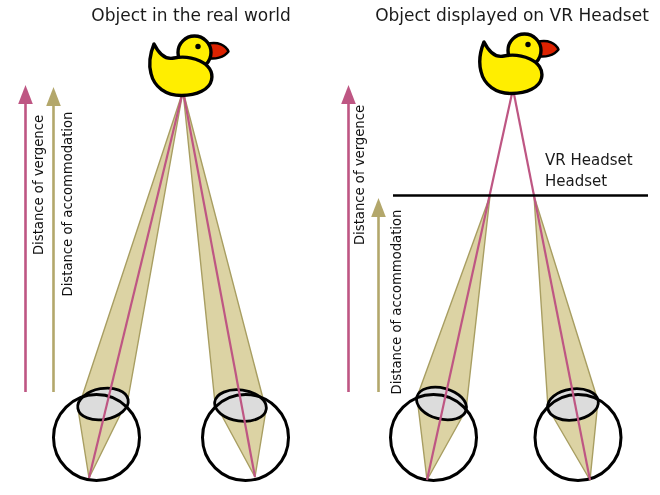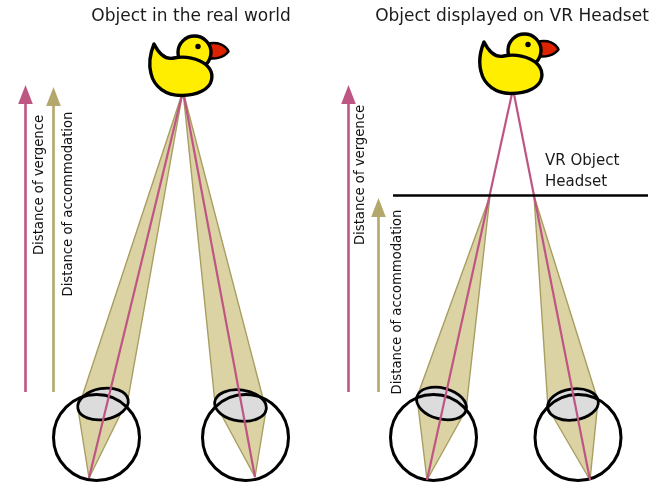--- a/index.html
+++ b/index.html
@@ -117,17 +117,17 @@
   <div class="panel-title" style="left:31px;">Object in the real world</div>
   <div class="panel-title" style="left:352px;">Object displayed on VR Headset</div>
 
   <div class="rot-label" style="left:38px;top:185px;">Distance of vergence</div>
   <div class="rot-label" style="left:67px;top:204px;">Distance of accommodation</div>
 
   <div class="rot-label" style="left:359px;top:175px;">Distance of vergence</div>
   <div class="rot-label" style="left:396px;top:302px;">Distance of accommodation</div>
 
   <div class="screen-label">
-    <div>VR Object</div>
+    <div>VR Headset</div>
     <div>Headset</div>
   </div>
 
 </div>
 
 </body></html>

